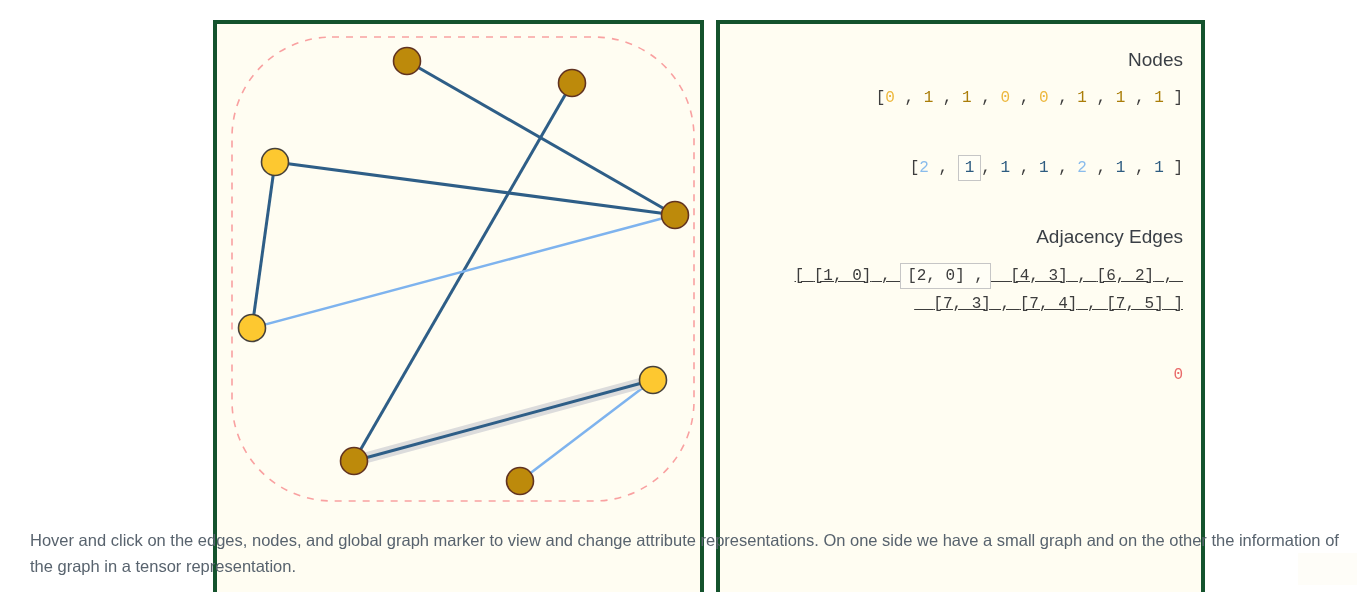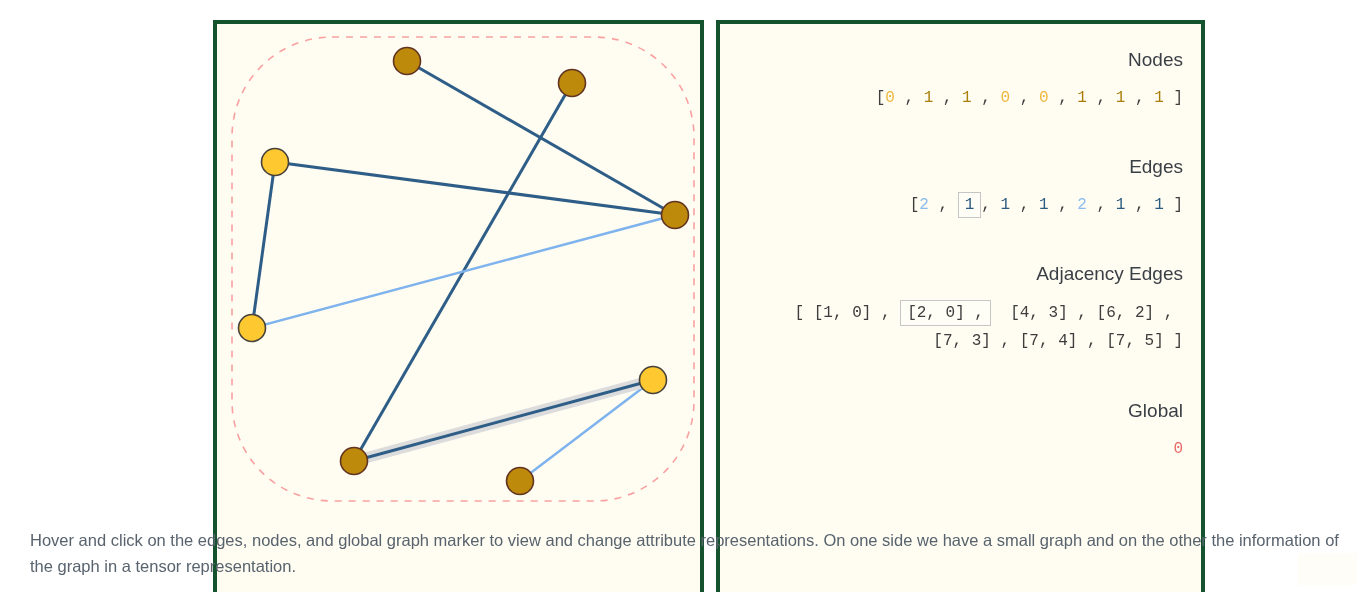--- a/index.html
+++ b/index.html
@@ -15,21 +15,21 @@
   .graph-panel svg{display:block;width:489px;height:488px;}
   .tensor-panel{left:716px;width:489px;padding:24px 18px 0 26px;}
   .tensor-section{margin:0 0 44px 0;}
   .tensor-heading{
     font-size:19px;font-weight:400;color:#3a3f45;margin:0 0 13px 0;line-height:24px;
   }
   .mono-row{
     font-family:"Liberation Mono","DejaVu Sans Mono",monospace;
     font-size:16px;line-height:26px;color:#3d3d3d;white-space:pre;
   }
-  .adj-line{line-height:28px;}
+  .adj-line{line-height:28px;text-decoration:underline;}
   .boxed{
     border:1px solid #c6c6c6;background:rgba(255,255,255,0.35);
     padding:3px 6px;display:inline-block;line-height:normal;
   }
   .caption{
     position:absolute;left:30px;top:527px;width:1320px;margin:0;
     font-size:16.5px;line-height:26px;color:#58636e;
   }
   .faint-box{
     position:absolute;left:1298px;top:553px;width:59px;height:32px;
@@ -60,28 +60,26 @@
       <circle cx="458" cy="191" r="13.5" fill="#bd8a0b" stroke="#613321" stroke-width="1.6"></circle>
     </svg>
 </div>
 
 <div class="panel tensor-panel">
   <div class="tensor-section">
     <h3 class="tensor-heading">Nodes</h3>
     <div class="mono-row" id="nodes-row"><span style="color: rgb(61, 61, 61);">[</span><span style="color: rgb(237, 184, 63);">0</span><span style="color: rgb(61, 61, 61);"> , </span><span style="color: rgb(170, 125, 9);">1</span><span style="color: rgb(61, 61, 61);"> , </span><span style="color: rgb(170, 125, 9);">1</span><span style="color: rgb(61, 61, 61);"> , </span><span style="color: rgb(237, 184, 63);">0</span><span style="color: rgb(61, 61, 61);"> , </span><span style="color: rgb(237, 184, 63);">0</span><span style="color: rgb(61, 61, 61);"> , </span><span style="color: rgb(170, 125, 9);">1</span><span style="color: rgb(61, 61, 61);"> , </span><span style="color: rgb(170, 125, 9);">1</span><span style="color: rgb(61, 61, 61);"> , </span><span style="color: rgb(170, 125, 9);">1</span><span style="color: rgb(61, 61, 61);"> ]</span></div>
   </div>
   <div class="tensor-section">
-    <h3 class="tensor-heading">Edges</h3>
     <div class="mono-row" id="edges-row"><span style="color: rgb(61, 61, 61);">[</span><span style="color: rgb(138, 188, 236);">2</span><span style="color: rgb(61, 61, 61);"> , </span><span class="boxed" style="color: rgb(45, 91, 128);">1</span><span style="color: rgb(61, 61, 61);">, </span><span style="color: rgb(45, 91, 128);">1</span><span style="color: rgb(61, 61, 61);"> , </span><span style="color: rgb(45, 91, 128);">1</span><span style="color: rgb(61, 61, 61);"> , </span><span style="color: rgb(138, 188, 236);">2</span><span style="color: rgb(61, 61, 61);"> , </span><span style="color: rgb(45, 91, 128);">1</span><span style="color: rgb(61, 61, 61);"> , </span><span style="color: rgb(45, 91, 128);">1</span><span style="color: rgb(61, 61, 61);"> ]</span></div>
   </div>
   <div class="tensor-section">
     <h3 class="tensor-heading">Adjacency Edges</h3>
     <div class="mono-row" id="adjacency-rows"><div class="adj-line"><span style="color: rgb(61, 61, 61);">[ </span><span style="color: rgb(61, 61, 61);">[1, 0]</span><span style="color: rgb(61, 61, 61);"> , </span><span class="boxed" style="color: rgb(61, 61, 61);">[2, 0] ,</span><span style="color: rgb(61, 61, 61);">  </span><span style="color: rgb(61, 61, 61);">[4, 3]</span><span style="color: rgb(61, 61, 61);"> , </span><span style="color: rgb(61, 61, 61);">[6, 2]</span><span style="color: rgb(61, 61, 61);"> , </span></div><div class="adj-line"><span style="color: rgb(61, 61, 61);">  </span><span style="color: rgb(61, 61, 61);">[7, 3]</span><span style="color: rgb(61, 61, 61);"> , </span><span style="color: rgb(61, 61, 61);">[7, 4]</span><span style="color: rgb(61, 61, 61);"> , </span><span style="color: rgb(61, 61, 61);">[7, 5]</span><span style="color: rgb(61, 61, 61);"> ]</span></div></div>
   </div>
   <div class="tensor-section">
-    <h3 class="tensor-heading">Global</h3>
     <div class="mono-row" id="global-row" style="color: rgb(233, 106, 106);">0</div>
   </div>
 </div>
 
 <p class="caption">Hover and click on the edges, nodes, and global graph marker to view and change attribute representations. On one side we have a small graph and on the other the information of the graph in a tensor representation.</p>
 
 <div class="faint-box"></div>
 
 </body></html>

